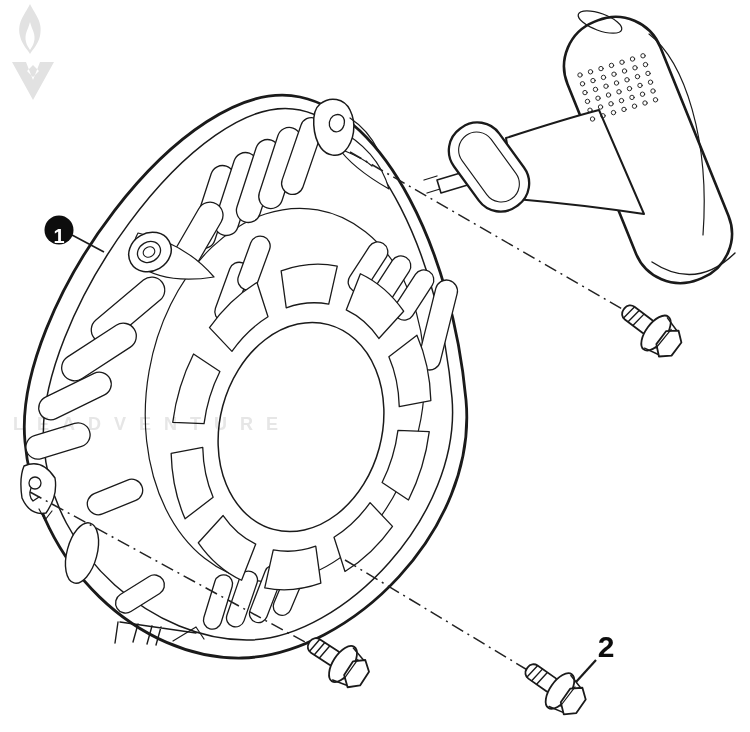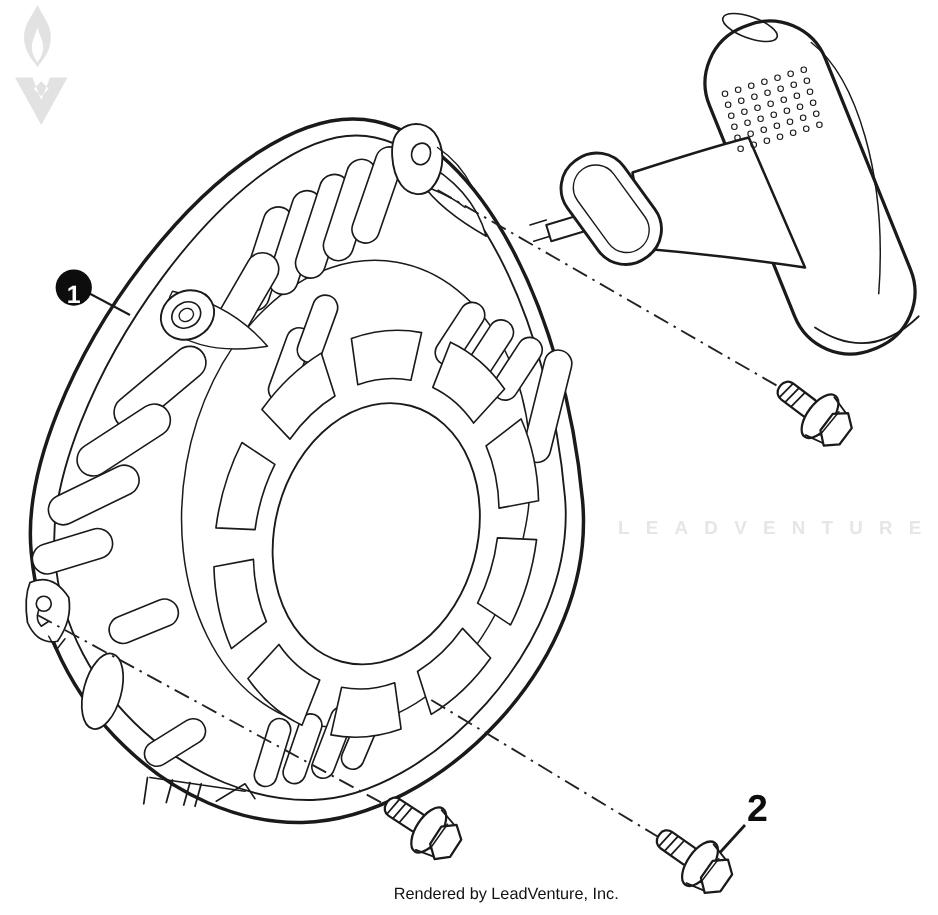--- a/index.html
+++ b/index.html
@@ -1,21 +1,21 @@
 <!DOCTYPE html>
 <html><head>
 <meta charset="utf-8">
 <style>
   html,body{margin:0;padding:0;background:#fff;}
   .stage{position:relative;width:750px;height:732px;background:#fff;overflow:hidden;
          font-family:"Liberation Sans",sans-serif;}
   .stage svg{position:absolute;top:0;left:0;}
   .watermark{position:absolute;inset:0;pointer-events:none;mix-blend-mode:multiply;}
-  .wm-text{position:absolute;left:0;right:0;top:414px;text-align:right;
-           font-weight:bold;font-size:15px;letter-spacing:13px;padding-left:13px;
+  .wm-text{position:absolute;left:0;right:0;top:414px;text-align:left;
+           font-weight:bold;font-size:18px;letter-spacing:13px;padding-left:13px;
            color:#e6e6e6;white-space:nowrap;}
   .wm-logo{position:absolute;left:338px;top:293px;}
   .footer{position:absolute;left:60px;width:690px;top:707px;text-align:center;
           font-size:13px;color:#111;}
   .co2{font-weight:bold;font-size:30px;fill:#0d0d0d;}
   .co1t{font-weight:bold;font-size:20px;fill:#ffffff;}
   text{font-family:"Liberation Sans",sans-serif;}
 </style>
 </head>
 <body>
@@ -189,15 +189,14 @@
 <div class="watermark">
   <svg class="wm-logo" width="66" height="104" viewBox="0 0 66 104">
     <g fill="#e2e2e2">
       <path d="M30,4 C24,16 17,22 20,36 C22,45 28,50 30,54 C32,50 38,45 40,36 C43,22 36,16 30,4 Z M30,22 C28,30 24,34 26,42 C27,46 29,48 30,50 C31,48 33,46 34,42 C36,34 32,30 30,22 Z" fill-rule="evenodd"></path>
       <path d="M12,62 L26,62 L33,80 L40,62 L54,62 L33,100 Z M33,65 L39,71 L33,77 L27,71 Z" fill-rule="evenodd"></path>
     </g>
   </svg>
   <div class="wm-text">LEADVENTURE</div>
 </div>
 
-<div class="footer">Rendered by LeadVenture, Inc.</div>
 
 </div>
 
 </body></html>

